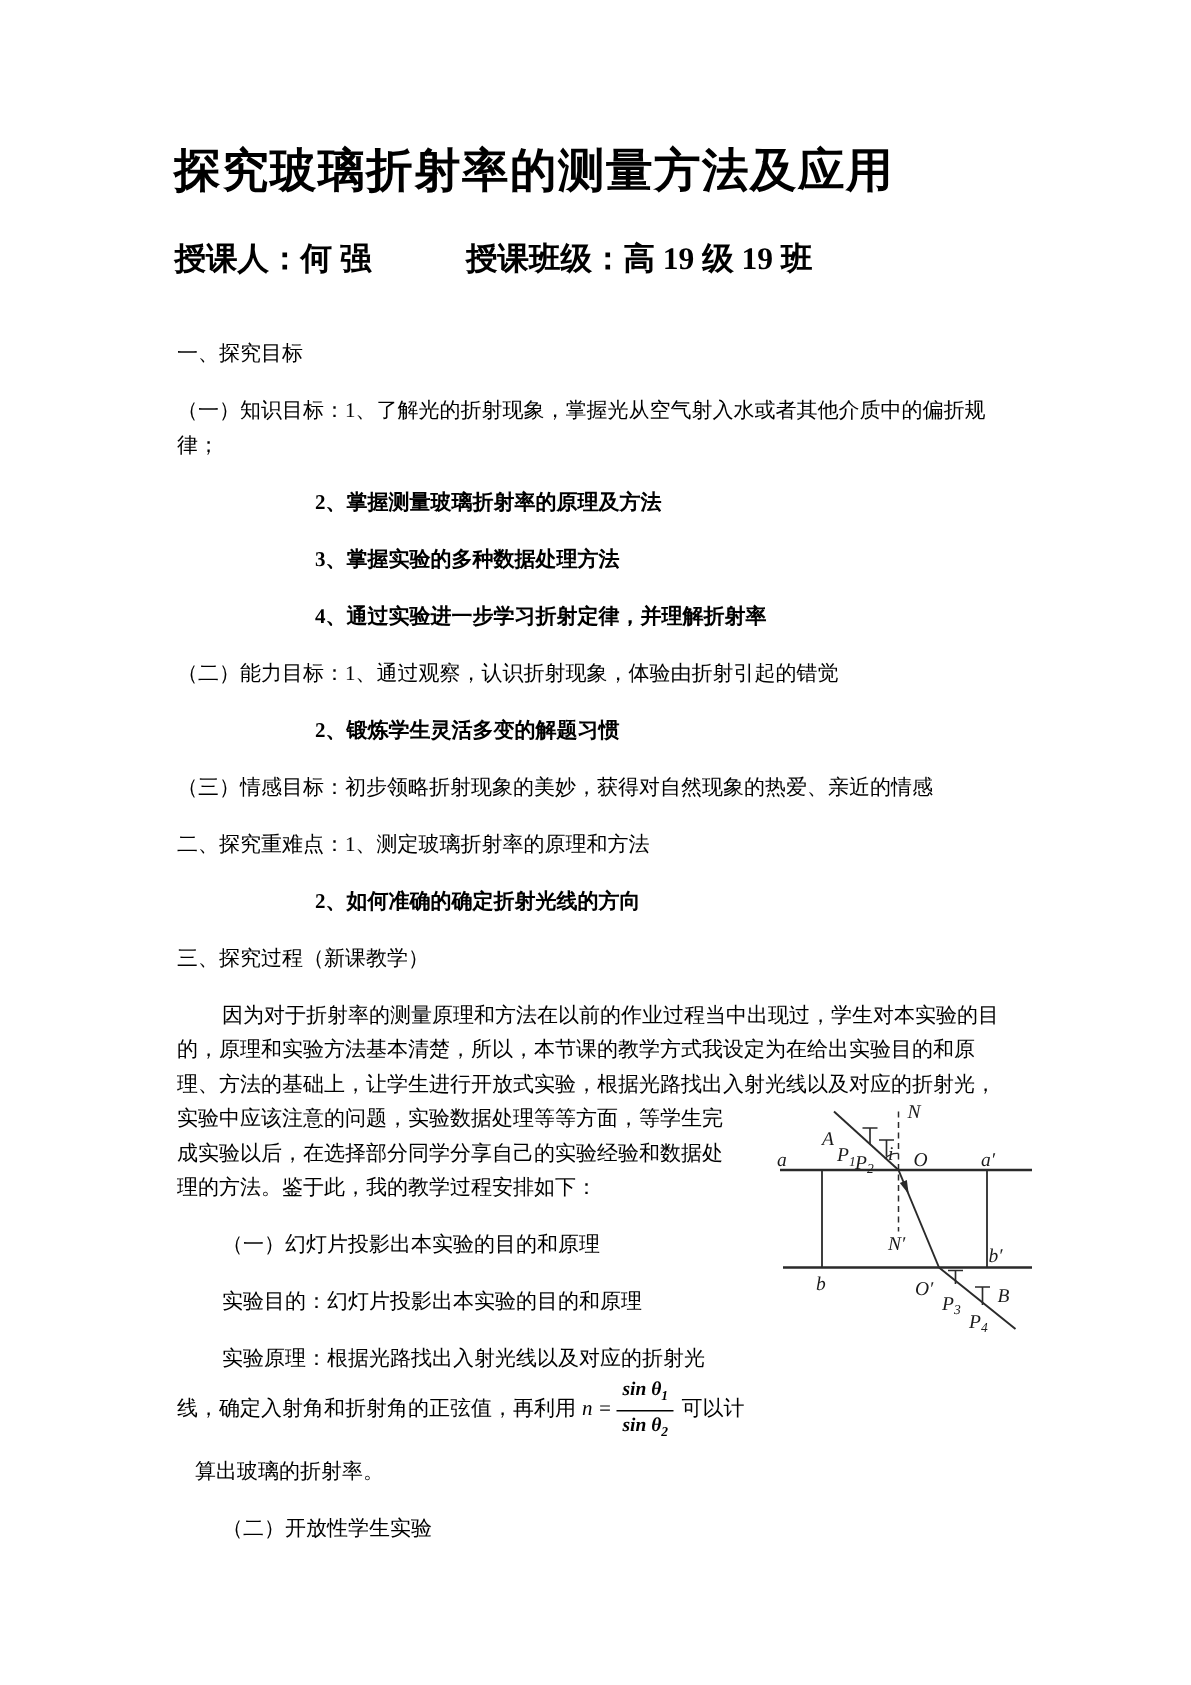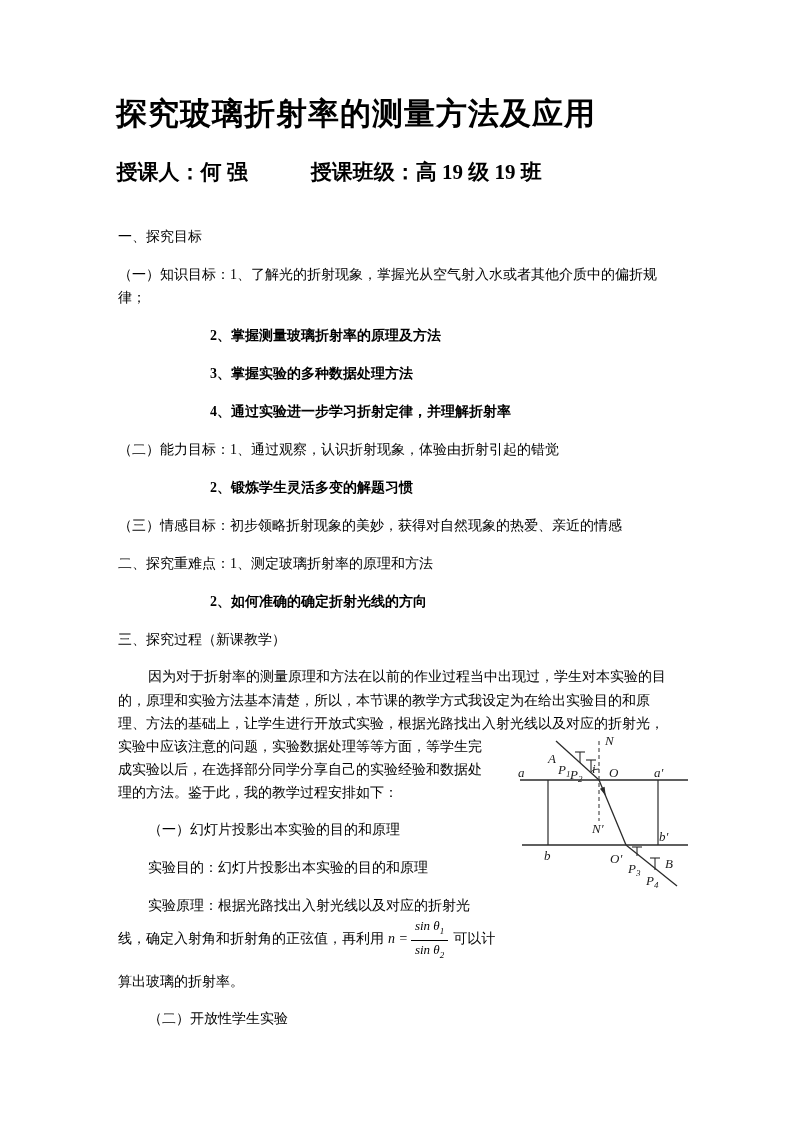--- a/index.html
+++ b/index.html
@@ -38,37 +38,38 @@
   .doc-body {
     position: absolute;
     top: 210px;
     left: 118px;
     width: 562px;
     font-size: 14px;
     line-height: 23px;
   }
   .line { white-space: nowrap; }
   .line.para { margin-top: 15px; }
-  .line.ind1 { padding-left: 30px; font-family: Liberation Mono, monospace; }
+  .line.ind1 { padding-left: 30px; }
   .line.ind2 { padding-left: 92px; font-weight: bold; }
-  .line.after-formula { margin-top: 8px; }
+  .line.after-formula { margin-top: 8px; margin-left: 12px; }
   .feq {
     font-style: italic;
     font-size: 14px;
     margin-left: 4px;
   }
   .frac {
     display: inline-flex;
     flex-direction: column;
     align-items: center;
     vertical-align: middle;
     font-style: italic;
     font-size: 13px;
     line-height: 16px;
     margin: 0 5px 0 3px;
+    font-weight: bold;
   }
   .frac .num { border-bottom: 1px solid #000; padding: 0 4px 1px 4px; }
   .frac .den { padding: 1px 4px 0 4px; }
   .frac sub, .psub { font-size: 9px; font-style: italic; }
   .diagram {
     position: absolute;
     left: 512px;
     top: 729px;
     width: 180px;
     height: 166px;

